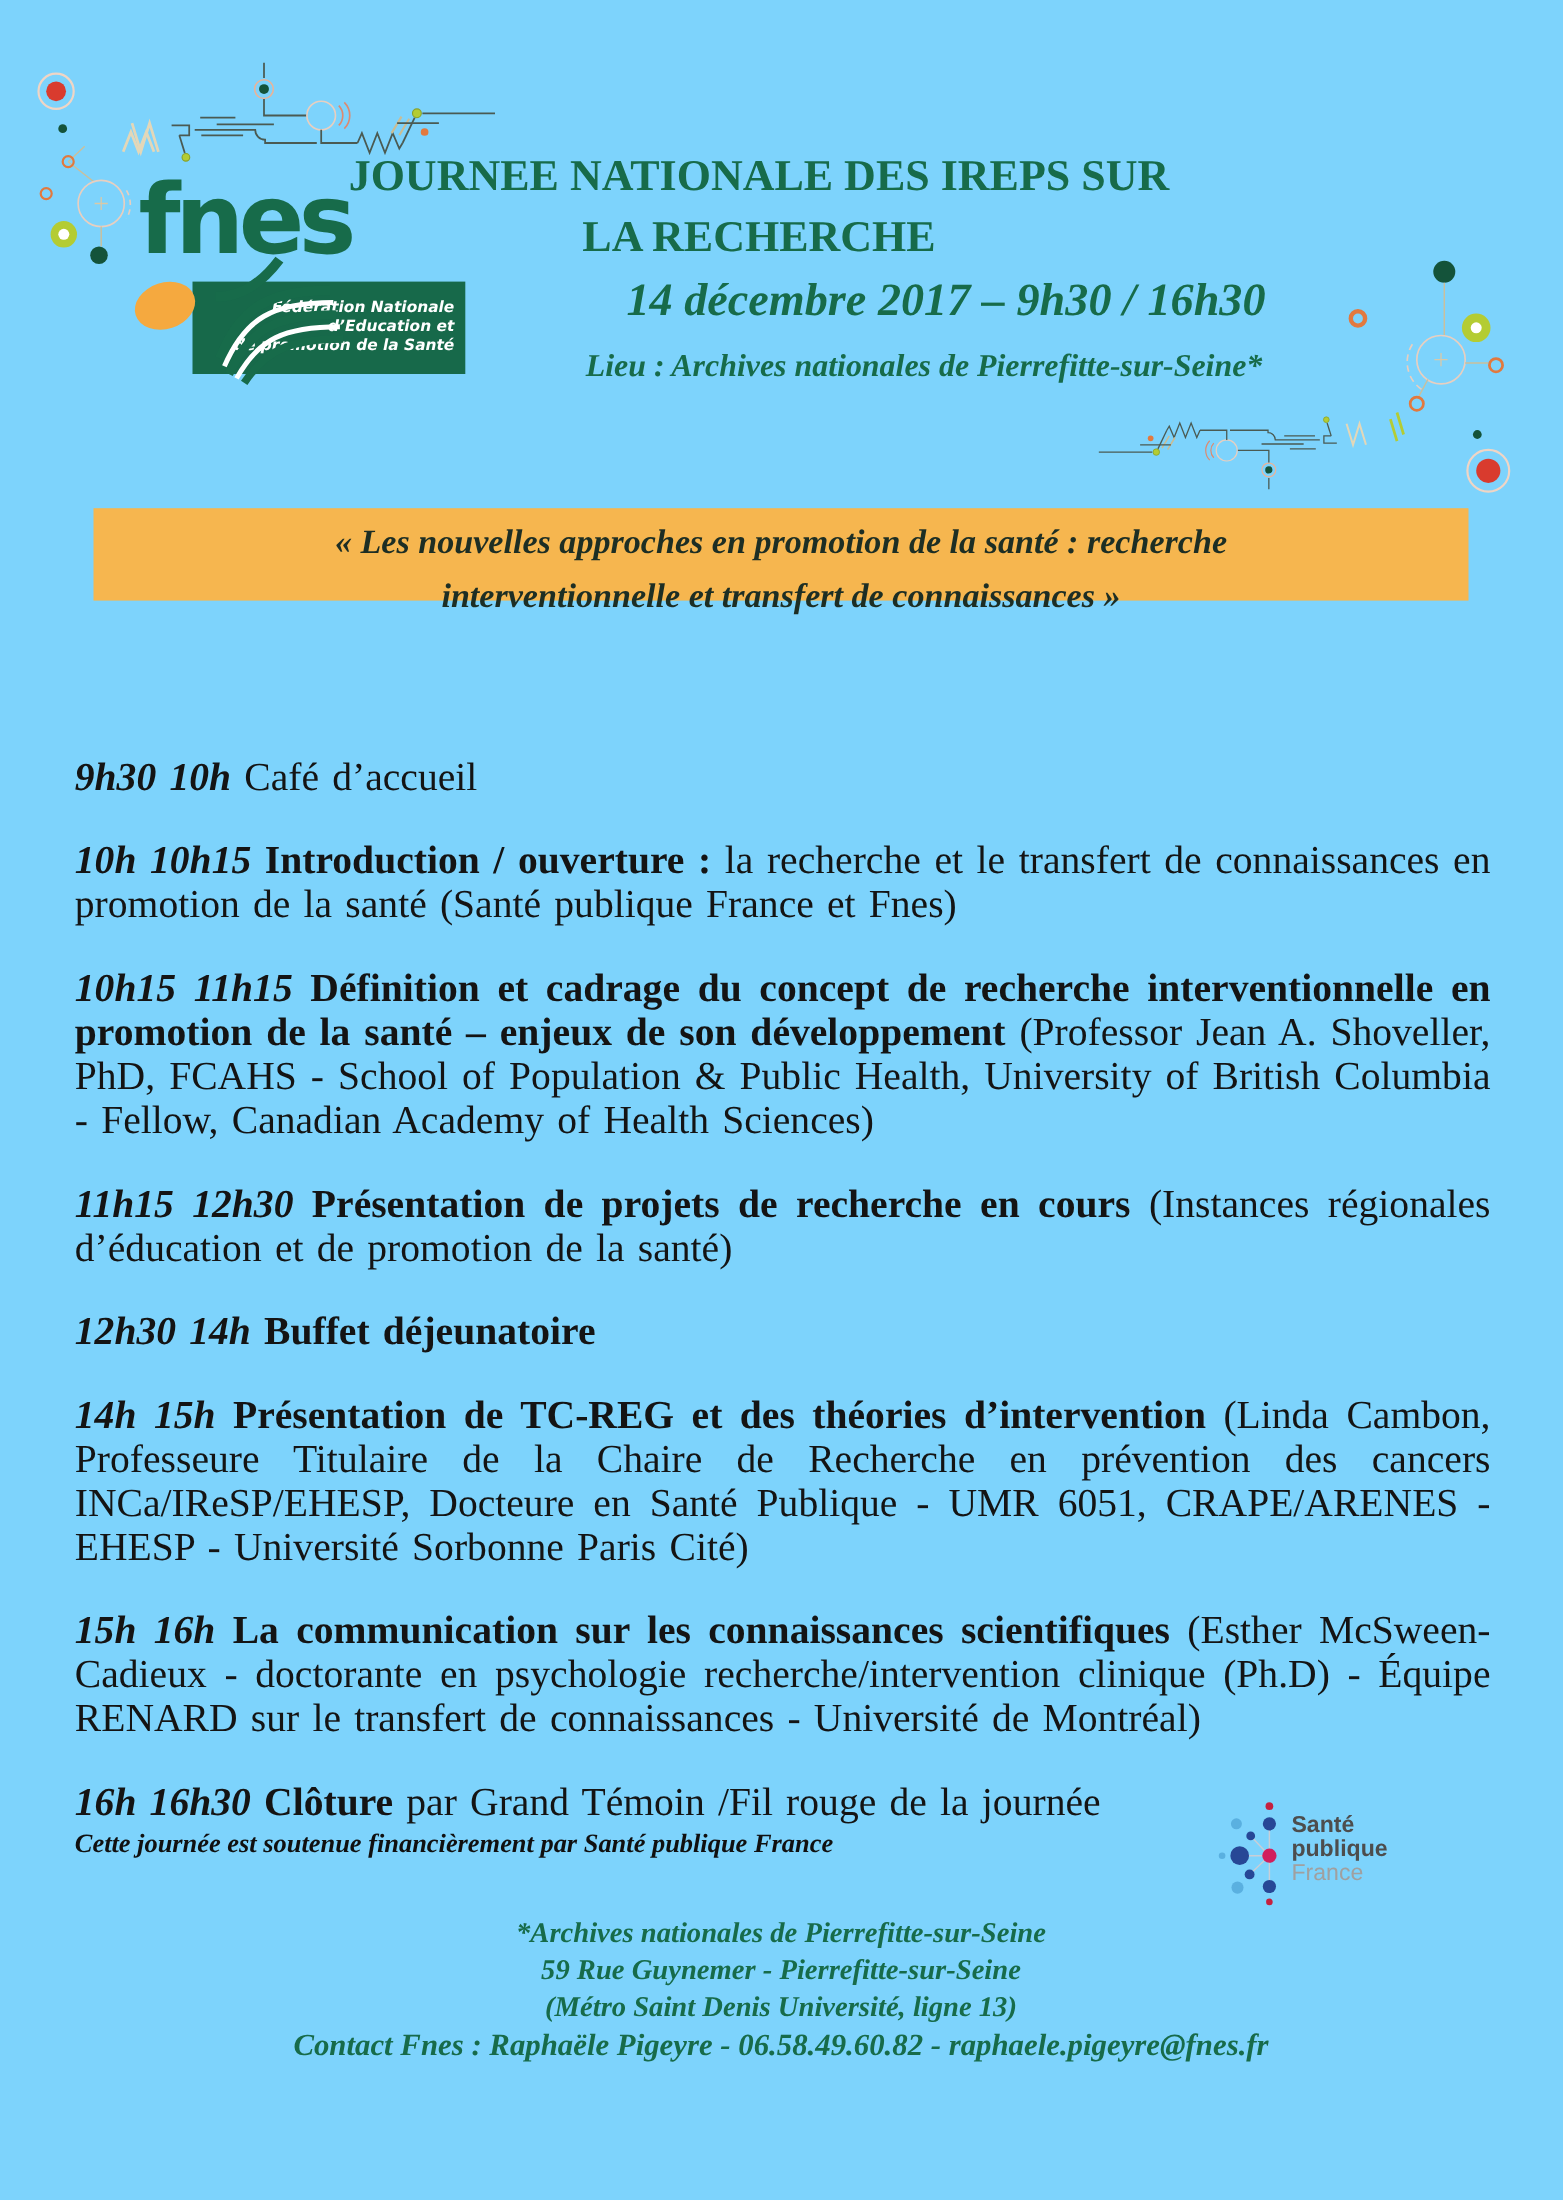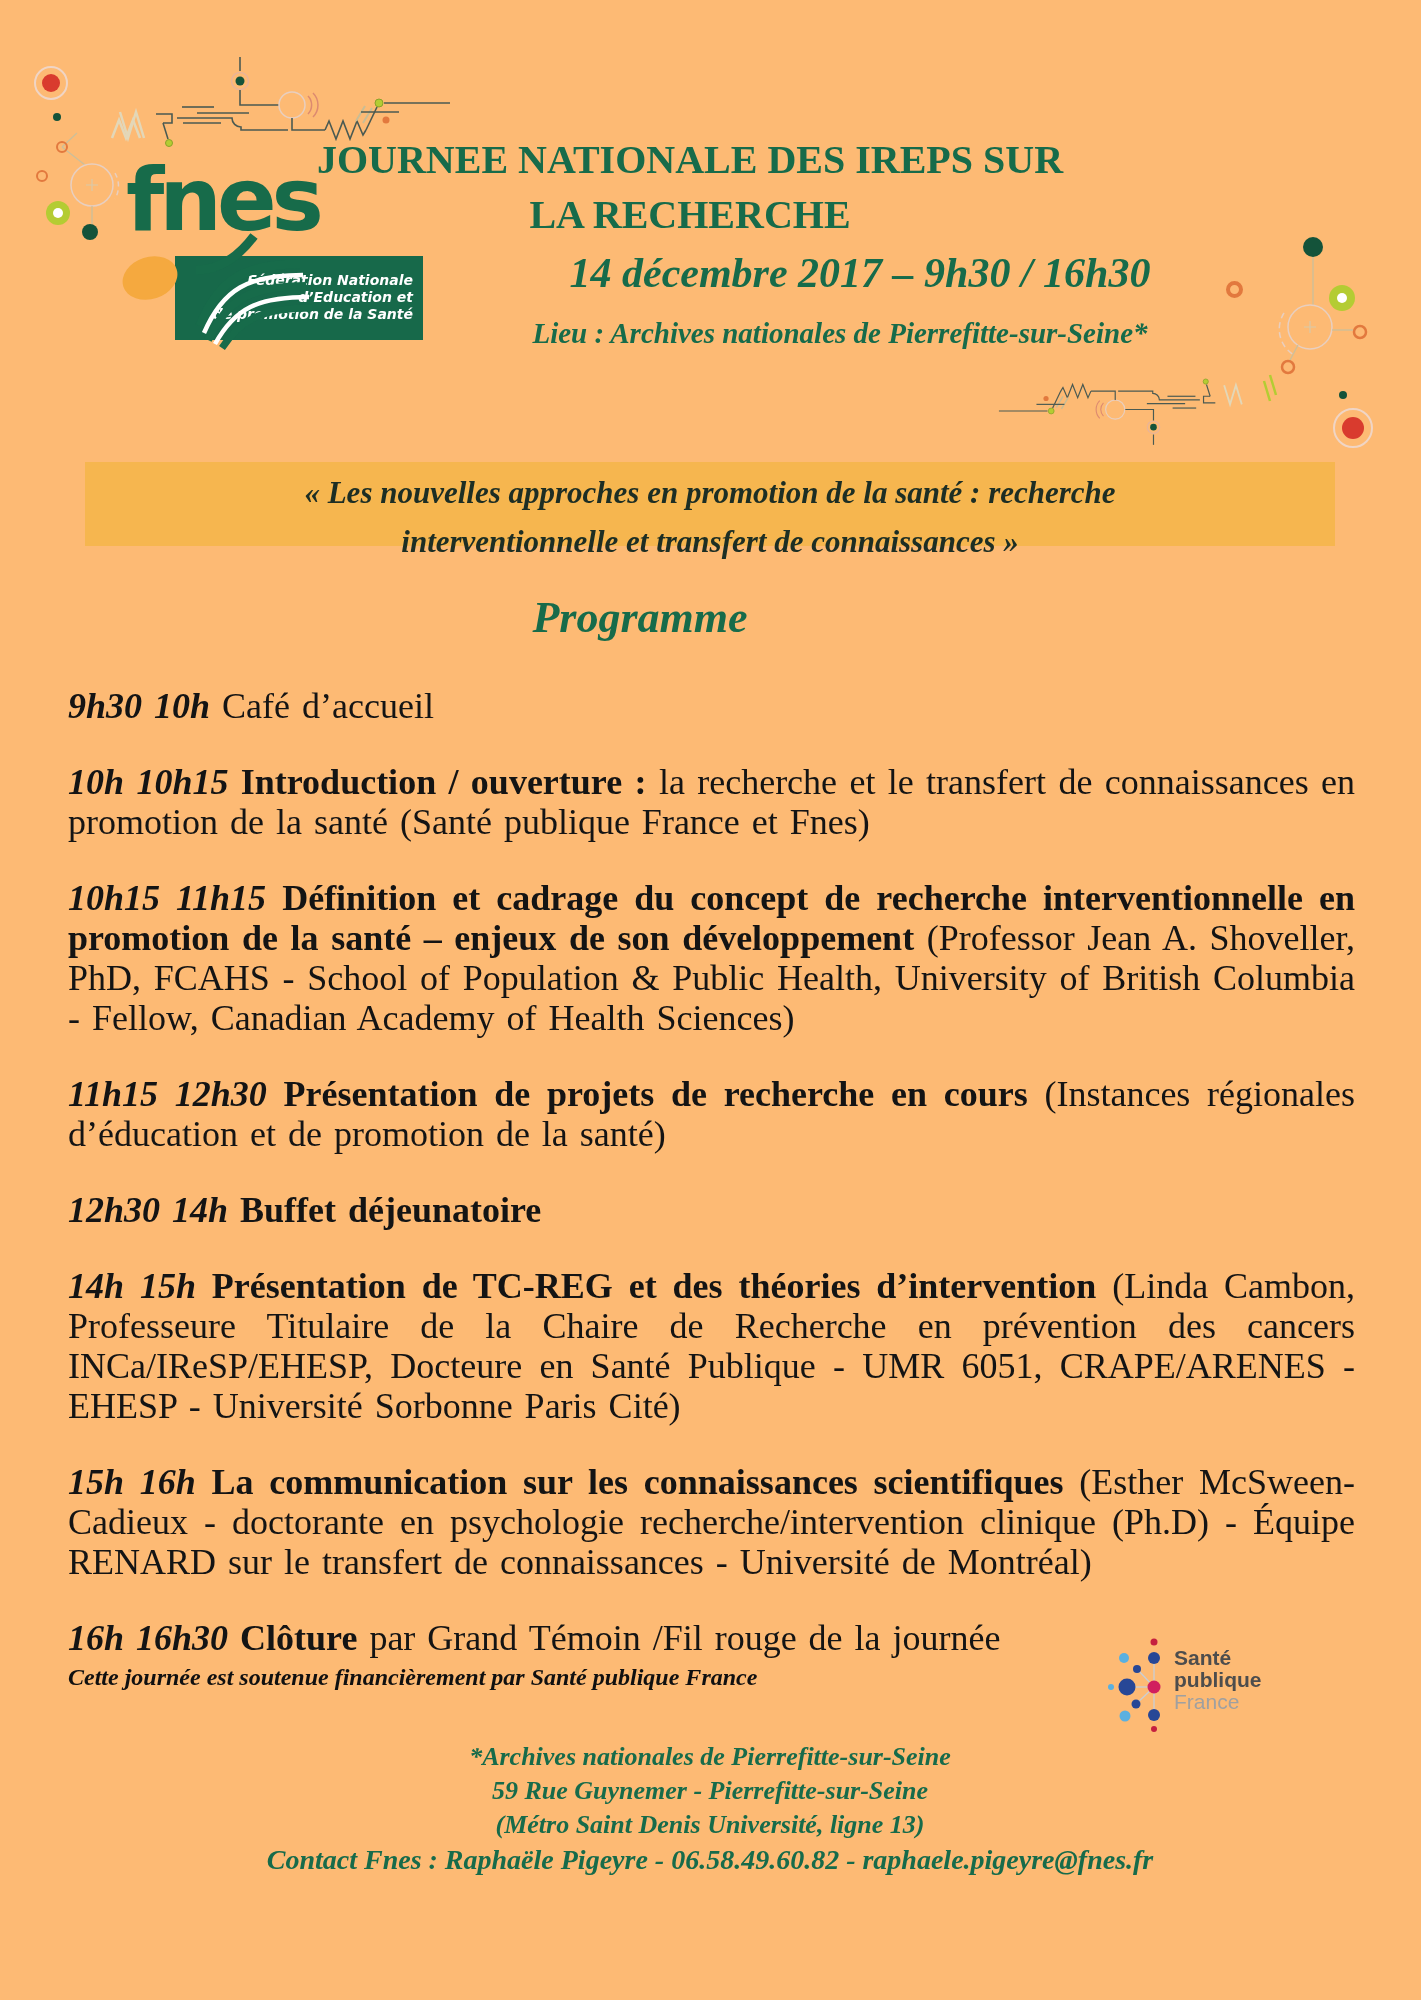--- a/index.html
+++ b/index.html
@@ -1,16 +1,16 @@
 <!DOCTYPE html>
 <html><head>
 <meta charset="utf-8">
 <style>
   html,body{margin:0;padding:0;background:#888;}
-  .page{position:relative;width:1421px;height:2000px;margin:0 auto;background:#fdba74;overflow:hidden;
+  .page{position:relative;width:1421px;height:2000px;margin:0 auto;background:#7dd3fc;overflow:hidden;
         font-family:"Liberation Serif",serif;color:#141414;}
   .decor{position:absolute;}
   .brand{position:absolute;left:126px;top:156px;z-index:4;line-height:1;
          font-family:"DejaVu Sans",sans-serif;font-weight:bold;font-size:88px;letter-spacing:-5px;color:#176b4a;}
   .swoosh{z-index:3;}
   .orgbox{position:absolute;left:175px;top:256px;width:248px;height:84px;background:#17694a;z-index:2;
           box-sizing:border-box;padding:16px 10px 0 0;text-align:right;
           font-family:"DejaVu Sans",sans-serif;font-style:italic;font-weight:bold;font-size:14px;line-height:17px;color:#ffffff;}
   .title{position:absolute;left:250px;top:132px;width:880px;text-align:center;
          font-weight:bold;font-size:40px;line-height:55px;color:#176b4a;}
@@ -132,21 +132,20 @@
 
   <svg class="decor" style="left:975px;top:358px;" width="290" height="92" viewBox="0 0 335 125">
     <use href="#circuitA" transform="translate(335,125) scale(-1,-1)"></use>
   </svg>
 
   <div class="banner">
     <div>« Les nouvelles approches en promotion de la santé : recherche</div>
     <div>interventionnelle et transfert de connaissances »</div>
   </div>
 
-  <div class="programme">Programme</div>
 
   <div class="program">
 
       <p class="item"><span class="t">9h30 10h</span>  <span class="r">Café d’accueil</span></p>
 
       <p class="item"><span class="t">10h 10h15</span> <span class="b">Introduction / ouverture :</span> <span class="r">la recherche et le transfert de connaissances en promotion de la santé (Santé publique France et Fnes)</span></p>
 
       <p class="item"><span class="t">10h15 11h15</span> <span class="b">Définition et cadrage du concept de recherche interventionnelle en promotion de la santé – enjeux de son développement</span> <span class="r">(Professor Jean A. Shoveller, PhD, FCAHS - School of Population &amp; Public Health, University of British Columbia - Fellow, Canadian Academy of Health Sciences)</span></p>
 
       <p class="item"><span class="t">11h15 12h30</span> <span class="b">Présentation de projets de recherche en cours</span> <span class="r">(Instances régionales d’éducation et de promotion de la santé)</span></p>

